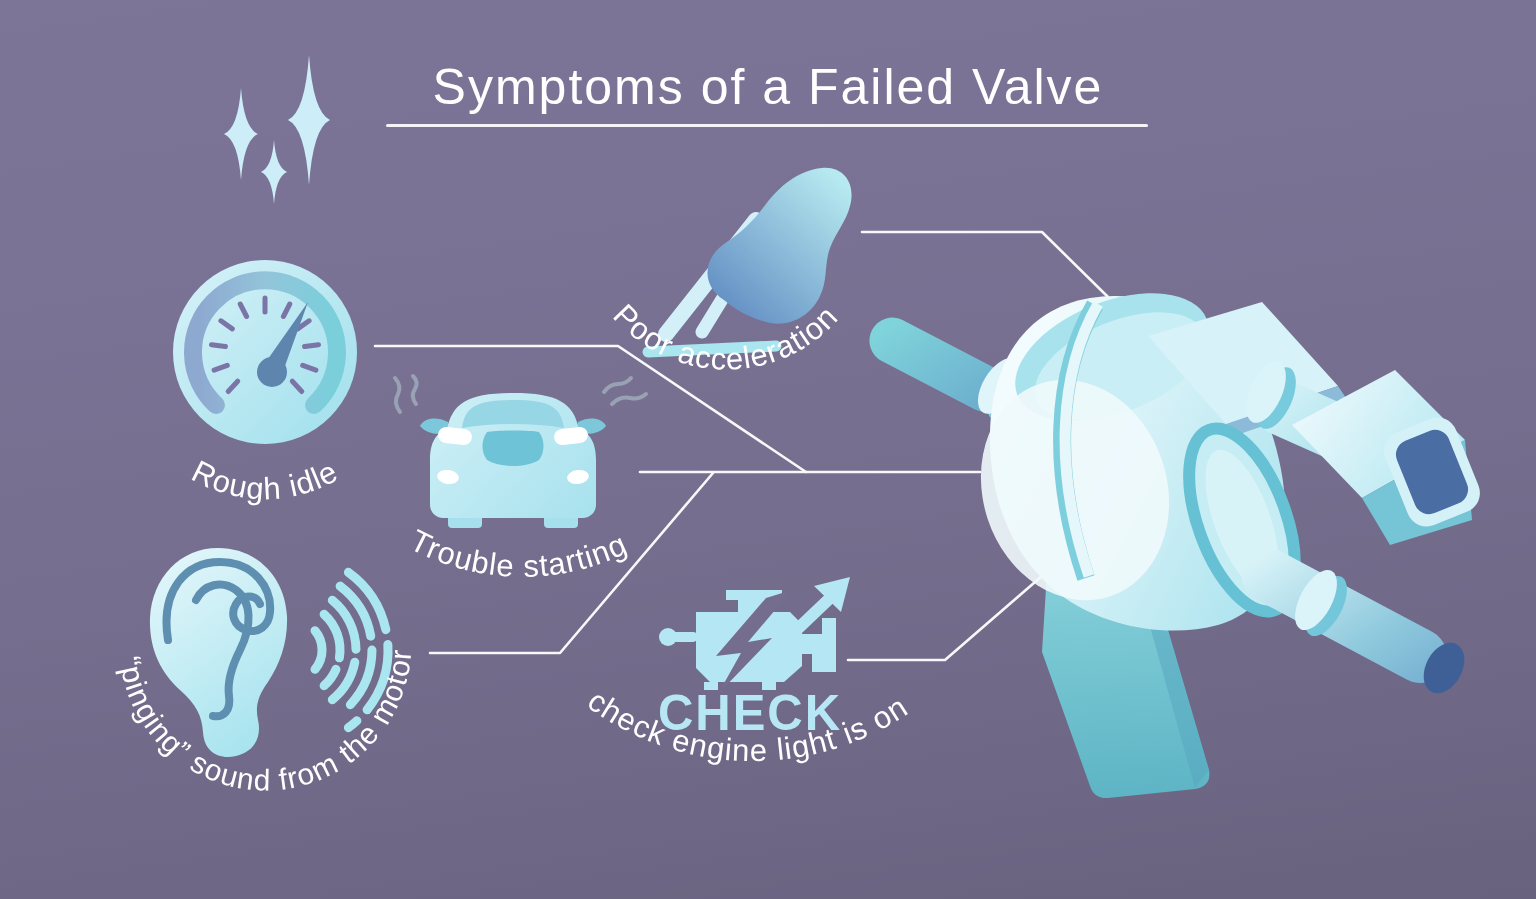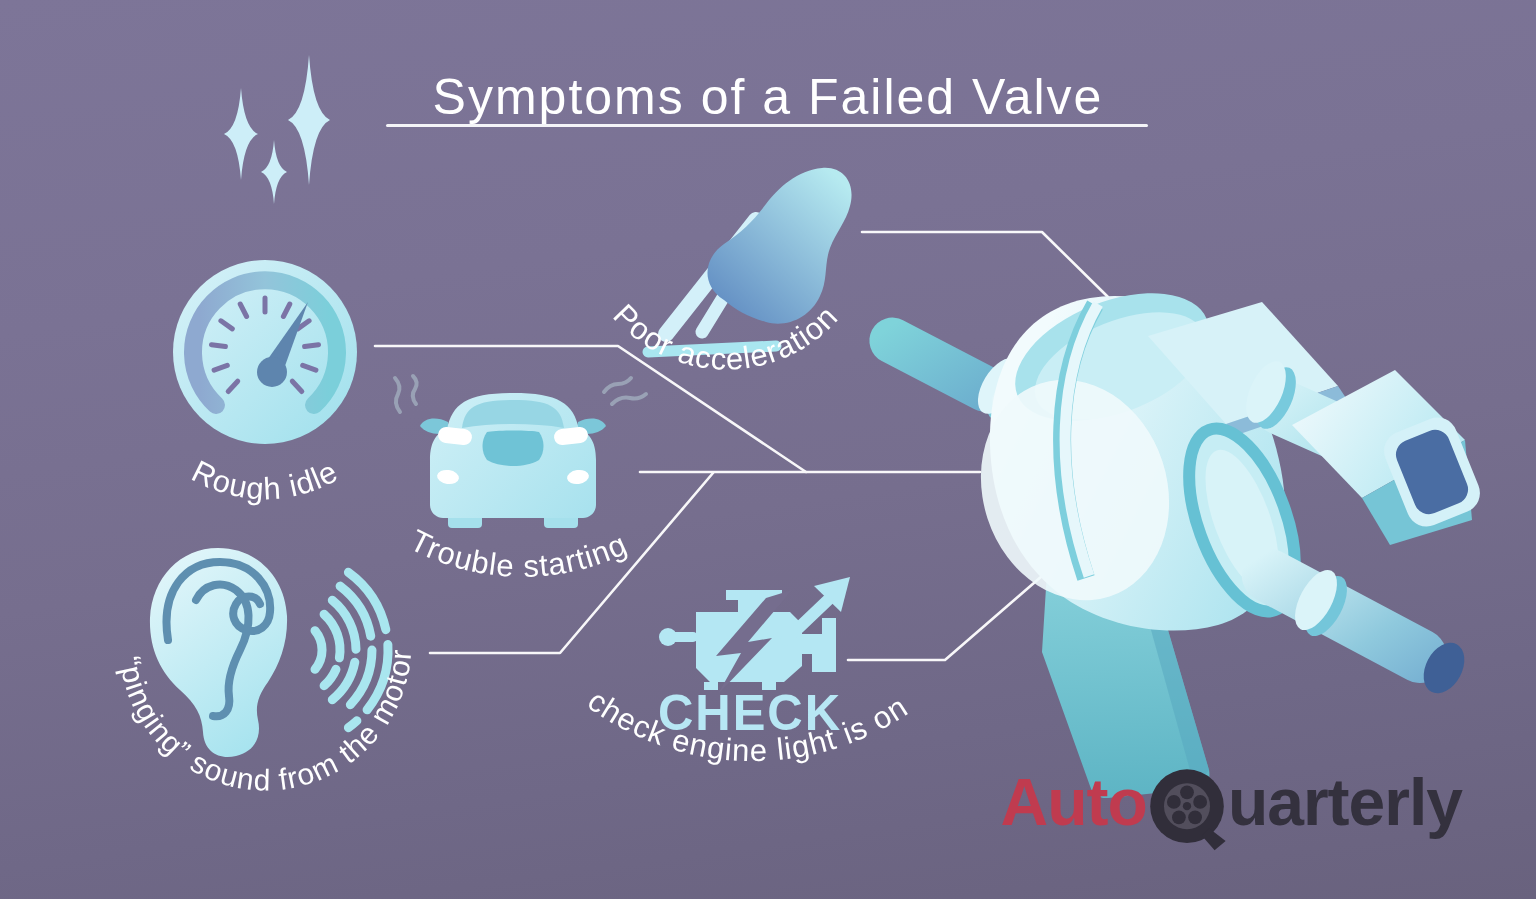--- a/index.html
+++ b/index.html
@@ -3,21 +3,21 @@
 <meta charset="utf-8">
 <style>
   html,body{margin:0;padding:0;background:#555;}
   .stage{
     position:relative;width:1536px;height:899px;overflow:hidden;
     background:linear-gradient(172deg,#7d7598 0%,#7a7294 30%,#766e8e 55%,#6f6887 78%,#69627e 100%);
     background-color:#756d8e;
     font-family:"Liberation Sans",sans-serif;
   }
   .title{
-    position:absolute;left:0;right:0;top:68px;text-align:center;
+    position:absolute;left:0;right:0;top:58px;text-align:center;
     color:#ffffff;font-size:50px;font-weight:400;letter-spacing:2px;
   }
   .title-underline{
     position:absolute;left:386px;top:124px;width:762px;height:3px;
     background:#f4f4f8;border-radius:2px;
   }
   .full-svg{position:absolute;left:0;top:0;}
   .check-word{
     position:absolute;left:640px;top:684px;width:220px;text-align:center;
     color:#b7e7f4;font-size:50px;font-weight:700;letter-spacing:2px;
@@ -244,31 +244,14 @@
     <text class="arc-label" style="font-size:30px">
       <textPath href="#p-ping" startOffset="50%" text-anchor="middle">“pinging” sound from the motor</textPath>
     </text>
     <text class="arc-label">
       <textPath href="#p-check" startOffset="50%" text-anchor="middle">check engine light is on</textPath>
     </text>
   </svg>
 
   <div class="check-word">CHECK</div>
 
-  <div class="brand">
-    <span class="auto">Auto</span>
-    <svg width="92" height="96" viewBox="0 0 100 104">
-      <circle cx="50" cy="50" r="40" fill="#312e3a"></circle>
-      <circle cx="50" cy="50" r="25" fill="#524e5c"></circle>
-      <g fill="#312e3a">
-        <circle cx="50" cy="35" r="7.5"></circle>
-        <circle cx="64.3" cy="45.4" r="7.5"></circle>
-        <circle cx="58.8" cy="62.1" r="7.5"></circle>
-        <circle cx="41.2" cy="62.1" r="7.5"></circle>
-        <circle cx="35.7" cy="45.4" r="7.5"></circle>
-        <circle cx="50" cy="50" r="4.5"></circle>
-      </g>
-      <path d="M 74 74 L 92 88 L 80 98 L 66 82 Z" fill="#312e3a"></path>
-    </svg>
-    <span class="rest">uarterly</span>
-  </div>
 
 </div>
 
 </body></html>

